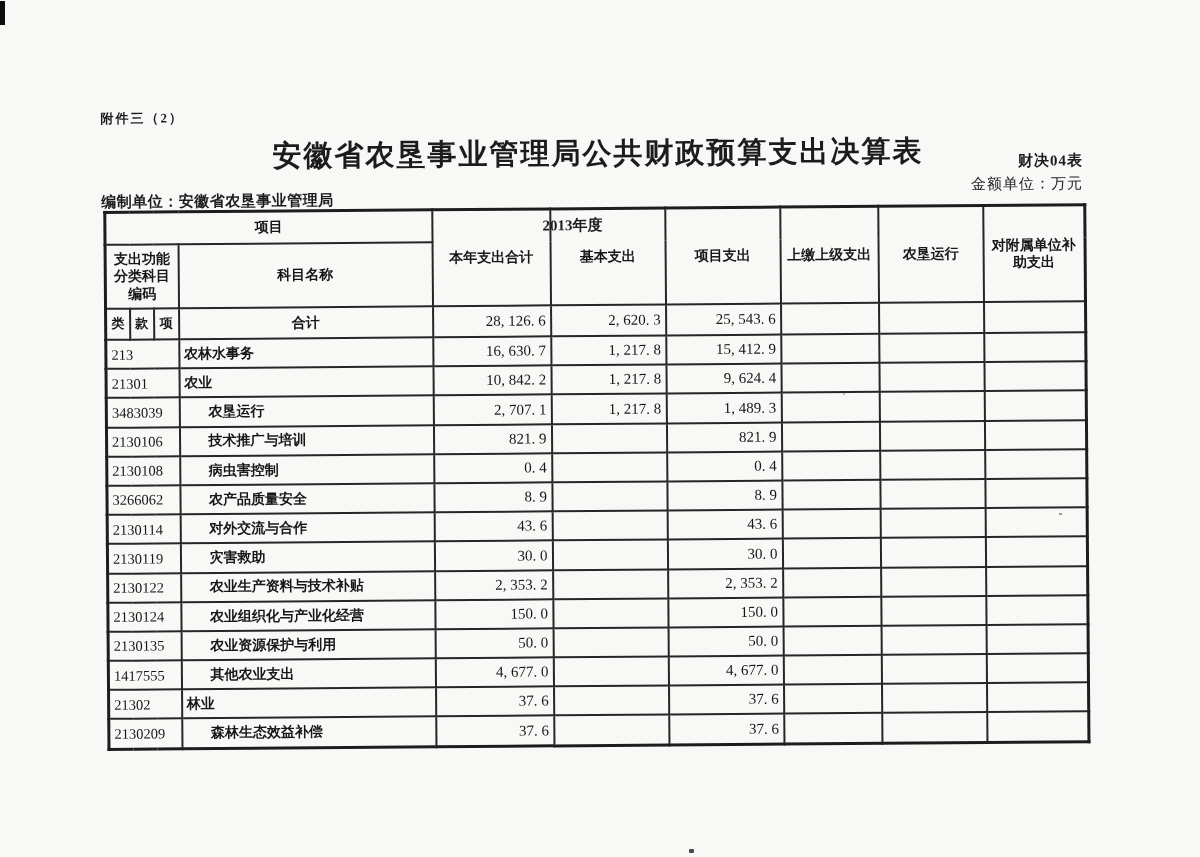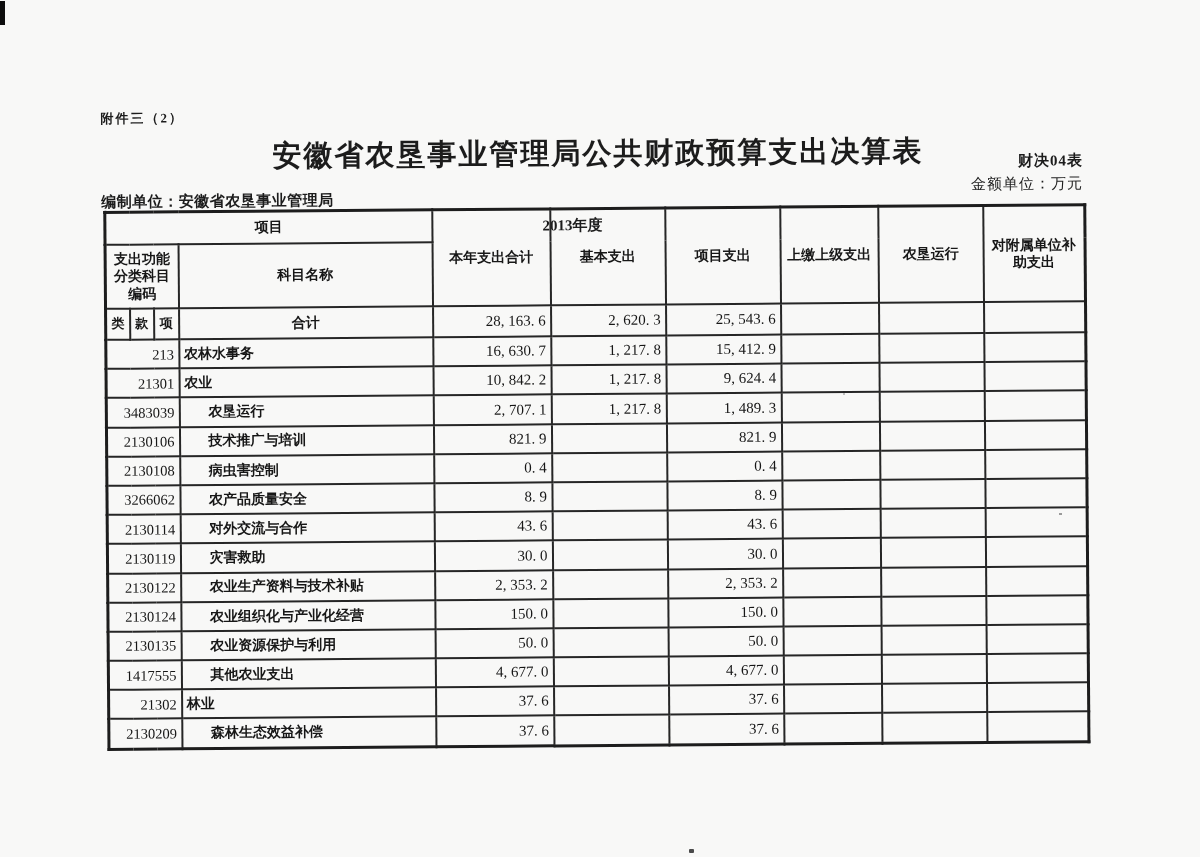--- a/index.html
+++ b/index.html
@@ -51,21 +51,21 @@
   }
   table.budget{border:3px solid #1d1d1d;}
   td.hc{text-align:center;font-weight:600;}
   tr.h1 td{height:30px;}
   tr.h2 td{height:62px;}
   tr.total-row td{height:29px;}
   tr.data-row td{height:27.2px;}
   td.name{text-align:left;padding-left:5px;font-weight:600;}
   td.name.indent{padding-left:28px;}
   td.center-name{text-align:center;font-weight:600;}
-  td.code{text-align:right;padding-left:4px;font-size:14.5px;font-weight:normal;}
+  td.code{text-align:left;padding-left:4px;font-size:14.5px;font-weight:normal;}
   td.num{
     text-align:right;padding-right:9px;font-size:15px;font-weight:normal;
     white-space:nowrap;
   }
   td.sub{font-size:13px;text-align:center;font-weight:600;padding:0 1px;}
   
   .corner-bar{position:absolute;left:0;top:1px;width:5px;height:24px;background:#0d0d0d;}
   .speck-a{position:absolute;left:689px;top:849px;width:5px;height:4px;background:#4a4a4a;border-radius:1px;}
   .speck-b{position:absolute;left:1059px;top:513px;width:3px;height:2px;background:#9a9a9a;}
   .speck-c{position:absolute;left:843px;top:393px;width:2px;height:2px;background:#bdbdbd;}
@@ -108,21 +108,21 @@
         </tr>
         <tr class="h2">
           <td class="hc" colspan="3">支出功能分类科目编码</td>
           <td class="hc">科目名称</td>
         </tr>
         <tr class="total-row">
           <td class="sub">类</td>
           <td class="sub">款</td>
           <td class="sub">项</td>
           <td class="center-name">合计</td>
-          <td class="num">28, 163. 6</td>
+          <td class="num">28, 126. 6</td>
           <td class="num">2, 620. 3</td>
           <td class="num">25, 543. 6</td>
           <td class="num"></td>
           <td class="num"></td>
           <td class="num"></td>
         </tr>
       </tbody>
       <tbody>
           <tr class="data-row">
             <td class="code" colspan="3">213</td>

